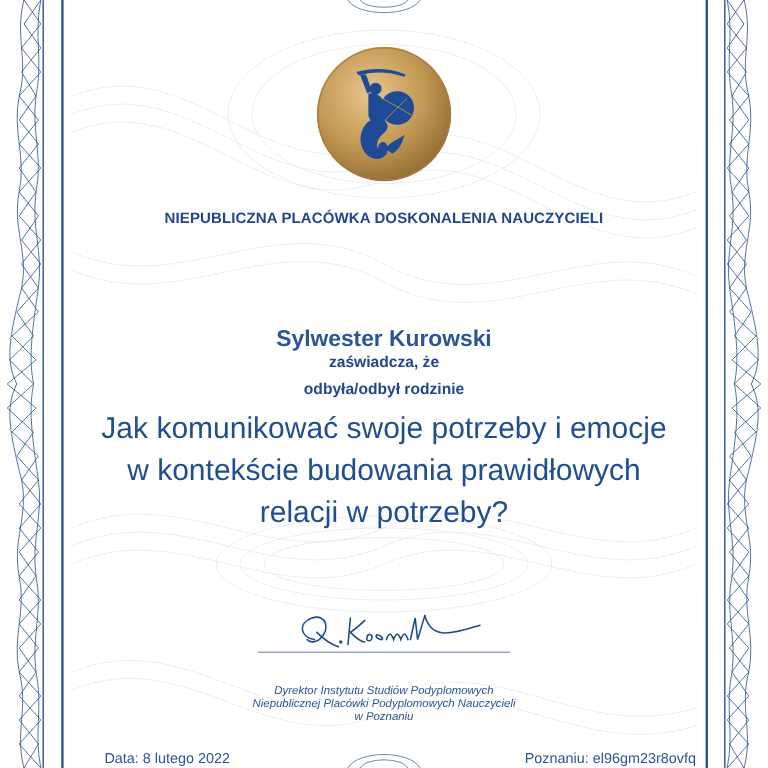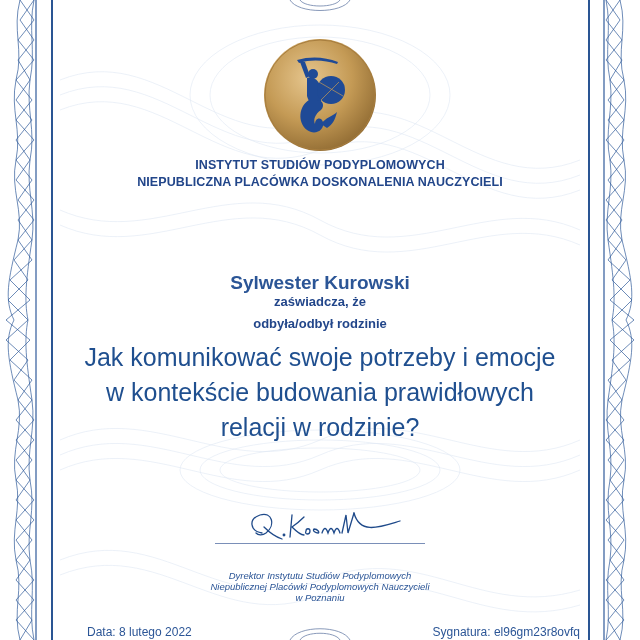--- a/index.html
+++ b/index.html
@@ -121,31 +121,30 @@
       <path d="M46,62 C36,68 34,84 44,92 C52,98 62,92 60,84 C58,78 52,80 52,86 C50,82 52,76 58,72 C62,68 60,62 54,62 Z"></path>
       <path d="M58,86 C62,80 70,78 74,74 C72,82 70,86 64,90 Z"></path>
     </g>
     <g fill="none" stroke="#c49a55" stroke-width="0.7">
       <path d="M56,44 L80,58"></path>
       <path d="M58,62 L76,44"></path>
     </g>
   </svg>
 
   <div class="content">
-    <div class="org1">INSTYTUT STUDIÓW PODYPLOMOWYCH</div>
     <div class="org2">NIEPUBLICZNA PLACÓWKA DOSKONALENIA NAUCZYCIELI</div>
 
     <div class="certifies">zaświadcza, że</div>
     <div class="name">Sylwester Kurowski</div>
     <div class="completed">odbyła/odbył rodzinie</div>
 
     <div class="course">
       <div>Jak komunikować swoje potrzeby i emocje</div>
       <div>w kontekście budowania prawidłowych</div>
-      <div>relacji w rodzinie?</div>
+      <div>relacji w potrzeby?</div>
     </div>
   </div>
 
   <svg class="signature" viewBox="0 0 170 40">
     <g fill="none" stroke="#1f4a8a" stroke-width="1.3" stroke-linecap="round">
       <path d="M22,28 C10,26 8,14 20,10 C32,6 36,20 26,28 C22,31 18,30 16,28"></path>
       <path d="M24,22 C30,28 36,32 42,34"></path>
       <circle cx="44" cy="30" r="0.8"></circle>
       <path d="M52,10 L50,32"></path>
       <path d="M52,22 C58,18 62,14 64,12"></path>
@@ -162,15 +161,15 @@
   <div class="content">
     <div class="role">
       <div>Dyrektor Instytutu Studiów Podyplomowych</div>
       <div>Niepublicznej Placówki Podyplomowych Nauczycieli</div>
       <div>w Poznaniu</div>
     </div>
   </div>
 
   <div class="content">
     <div class="date">Data: 8 lutego 2022</div>
-    <div class="sygnatura">Sygnatura: el96gm23r8ovfq</div>
+    <div class="sygnatura">Poznaniu: el96gm23r8ovfq</div>
   </div>
 </div>
 
 </body></html>

